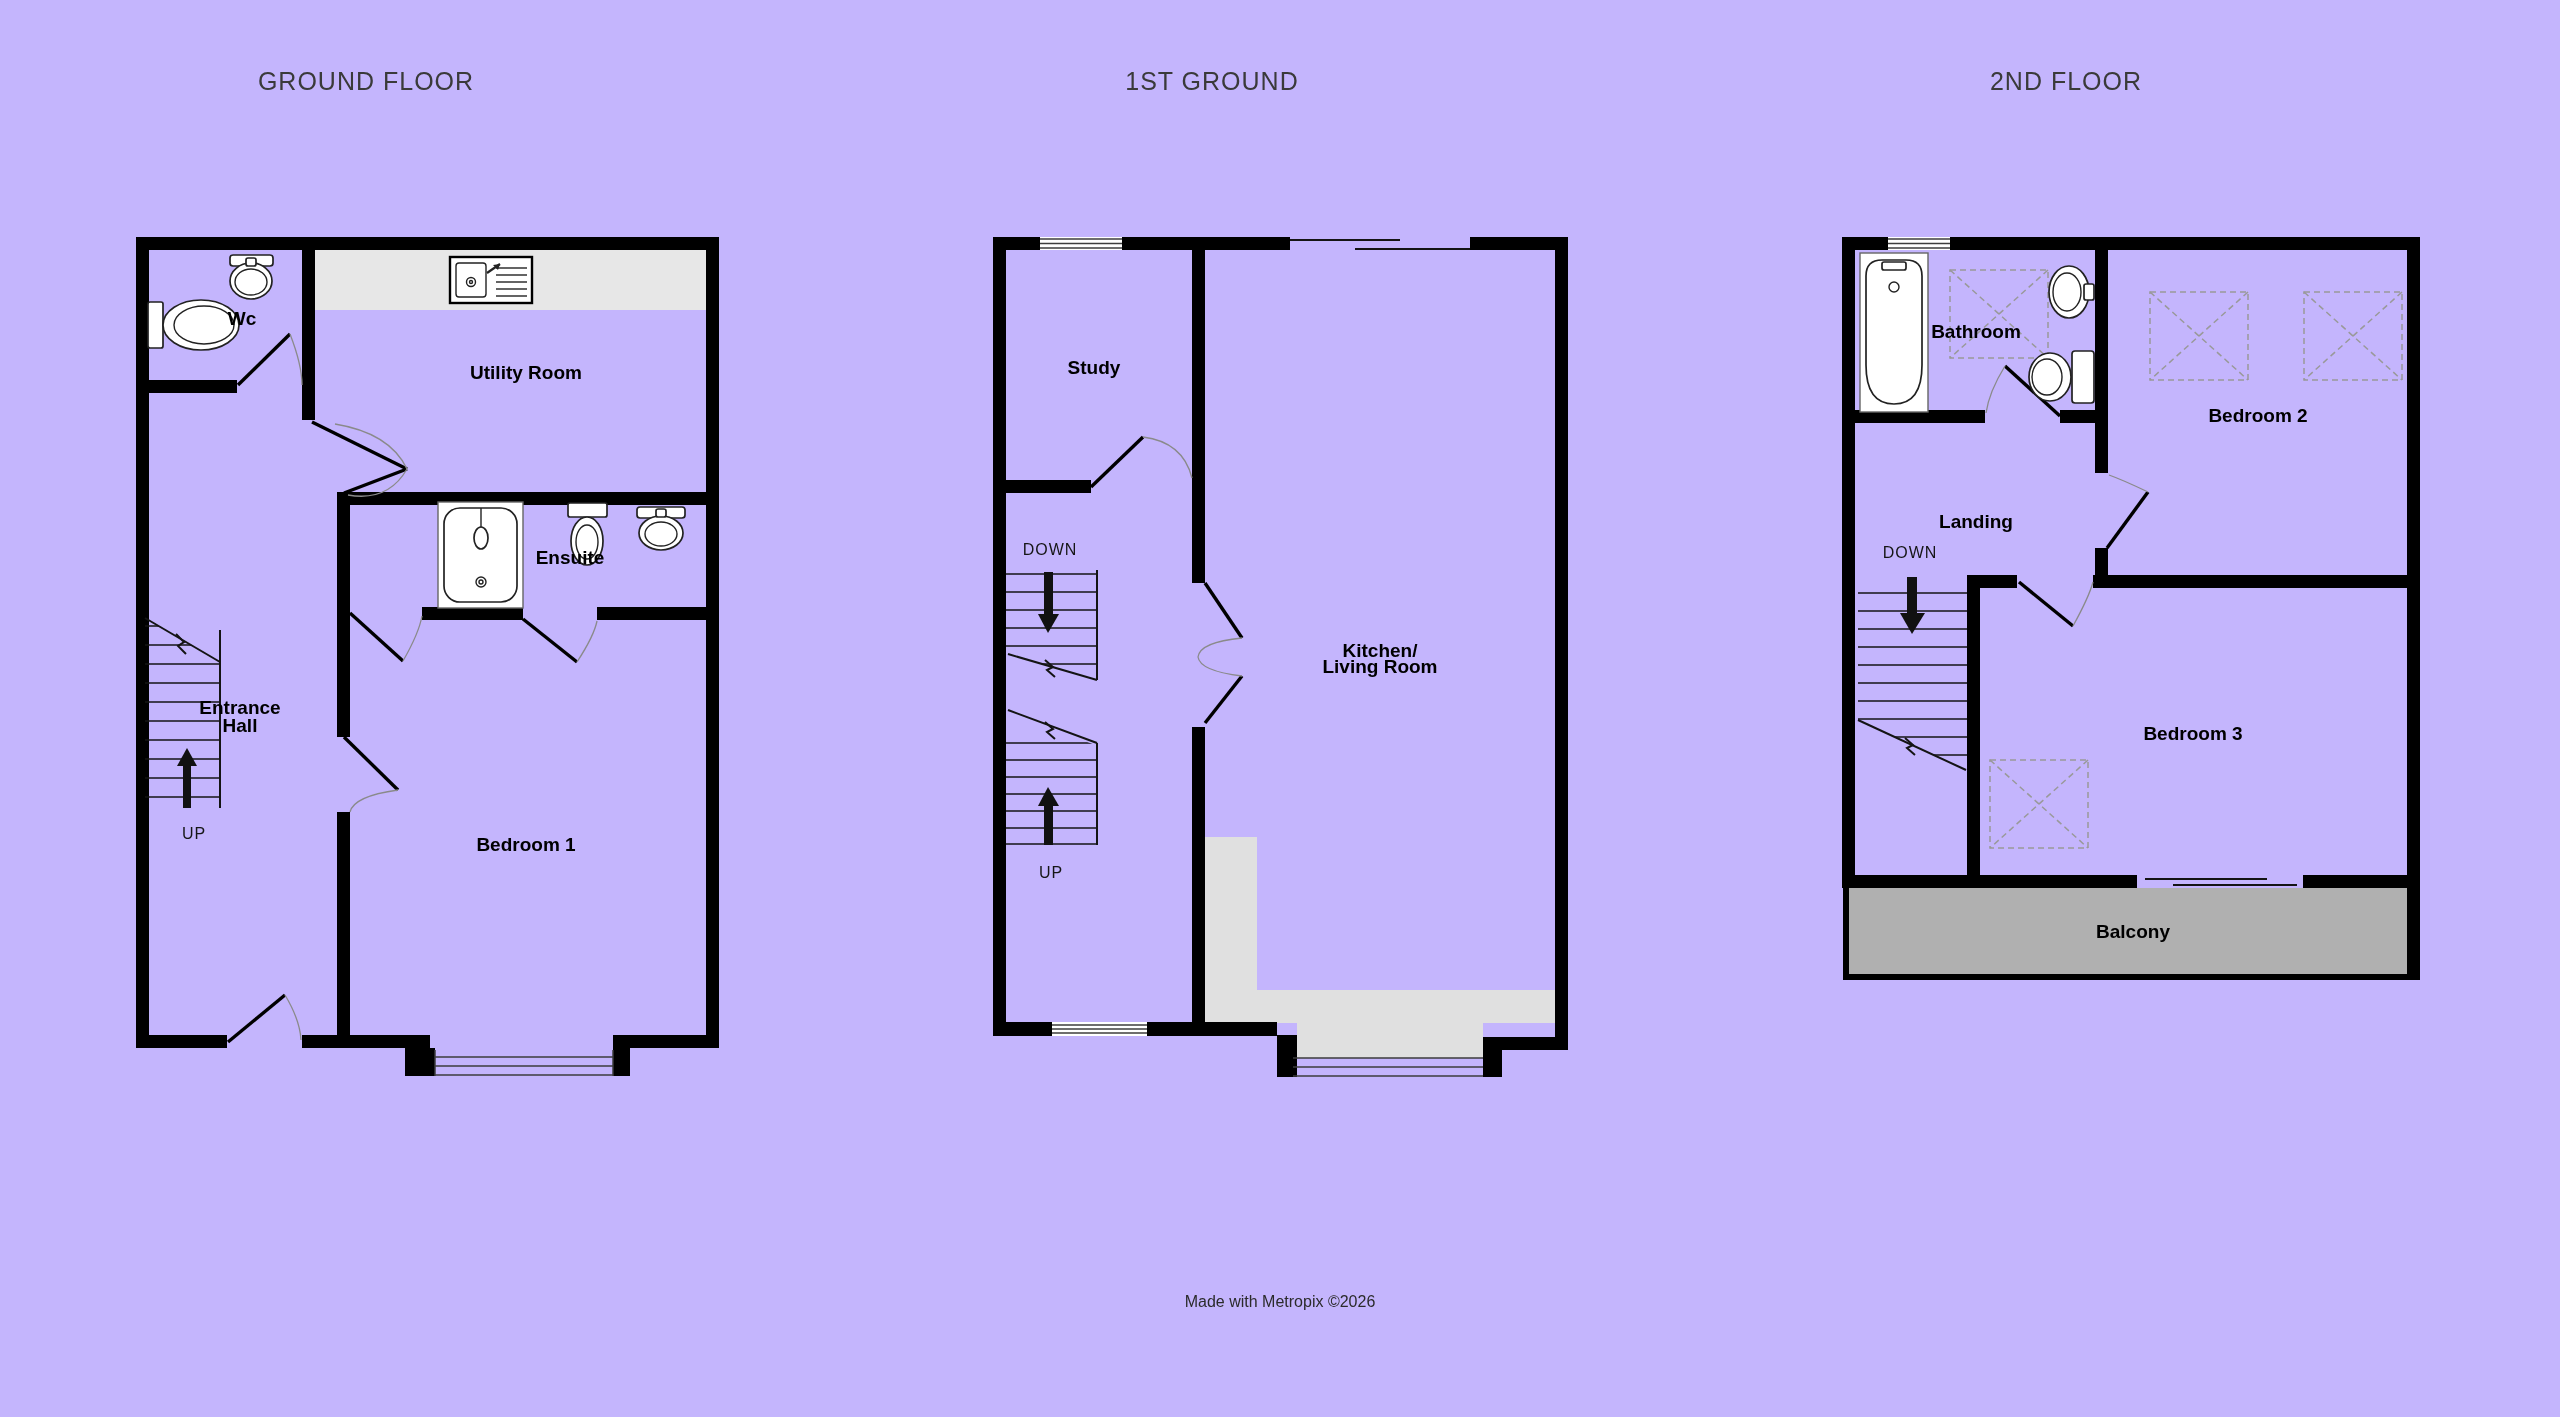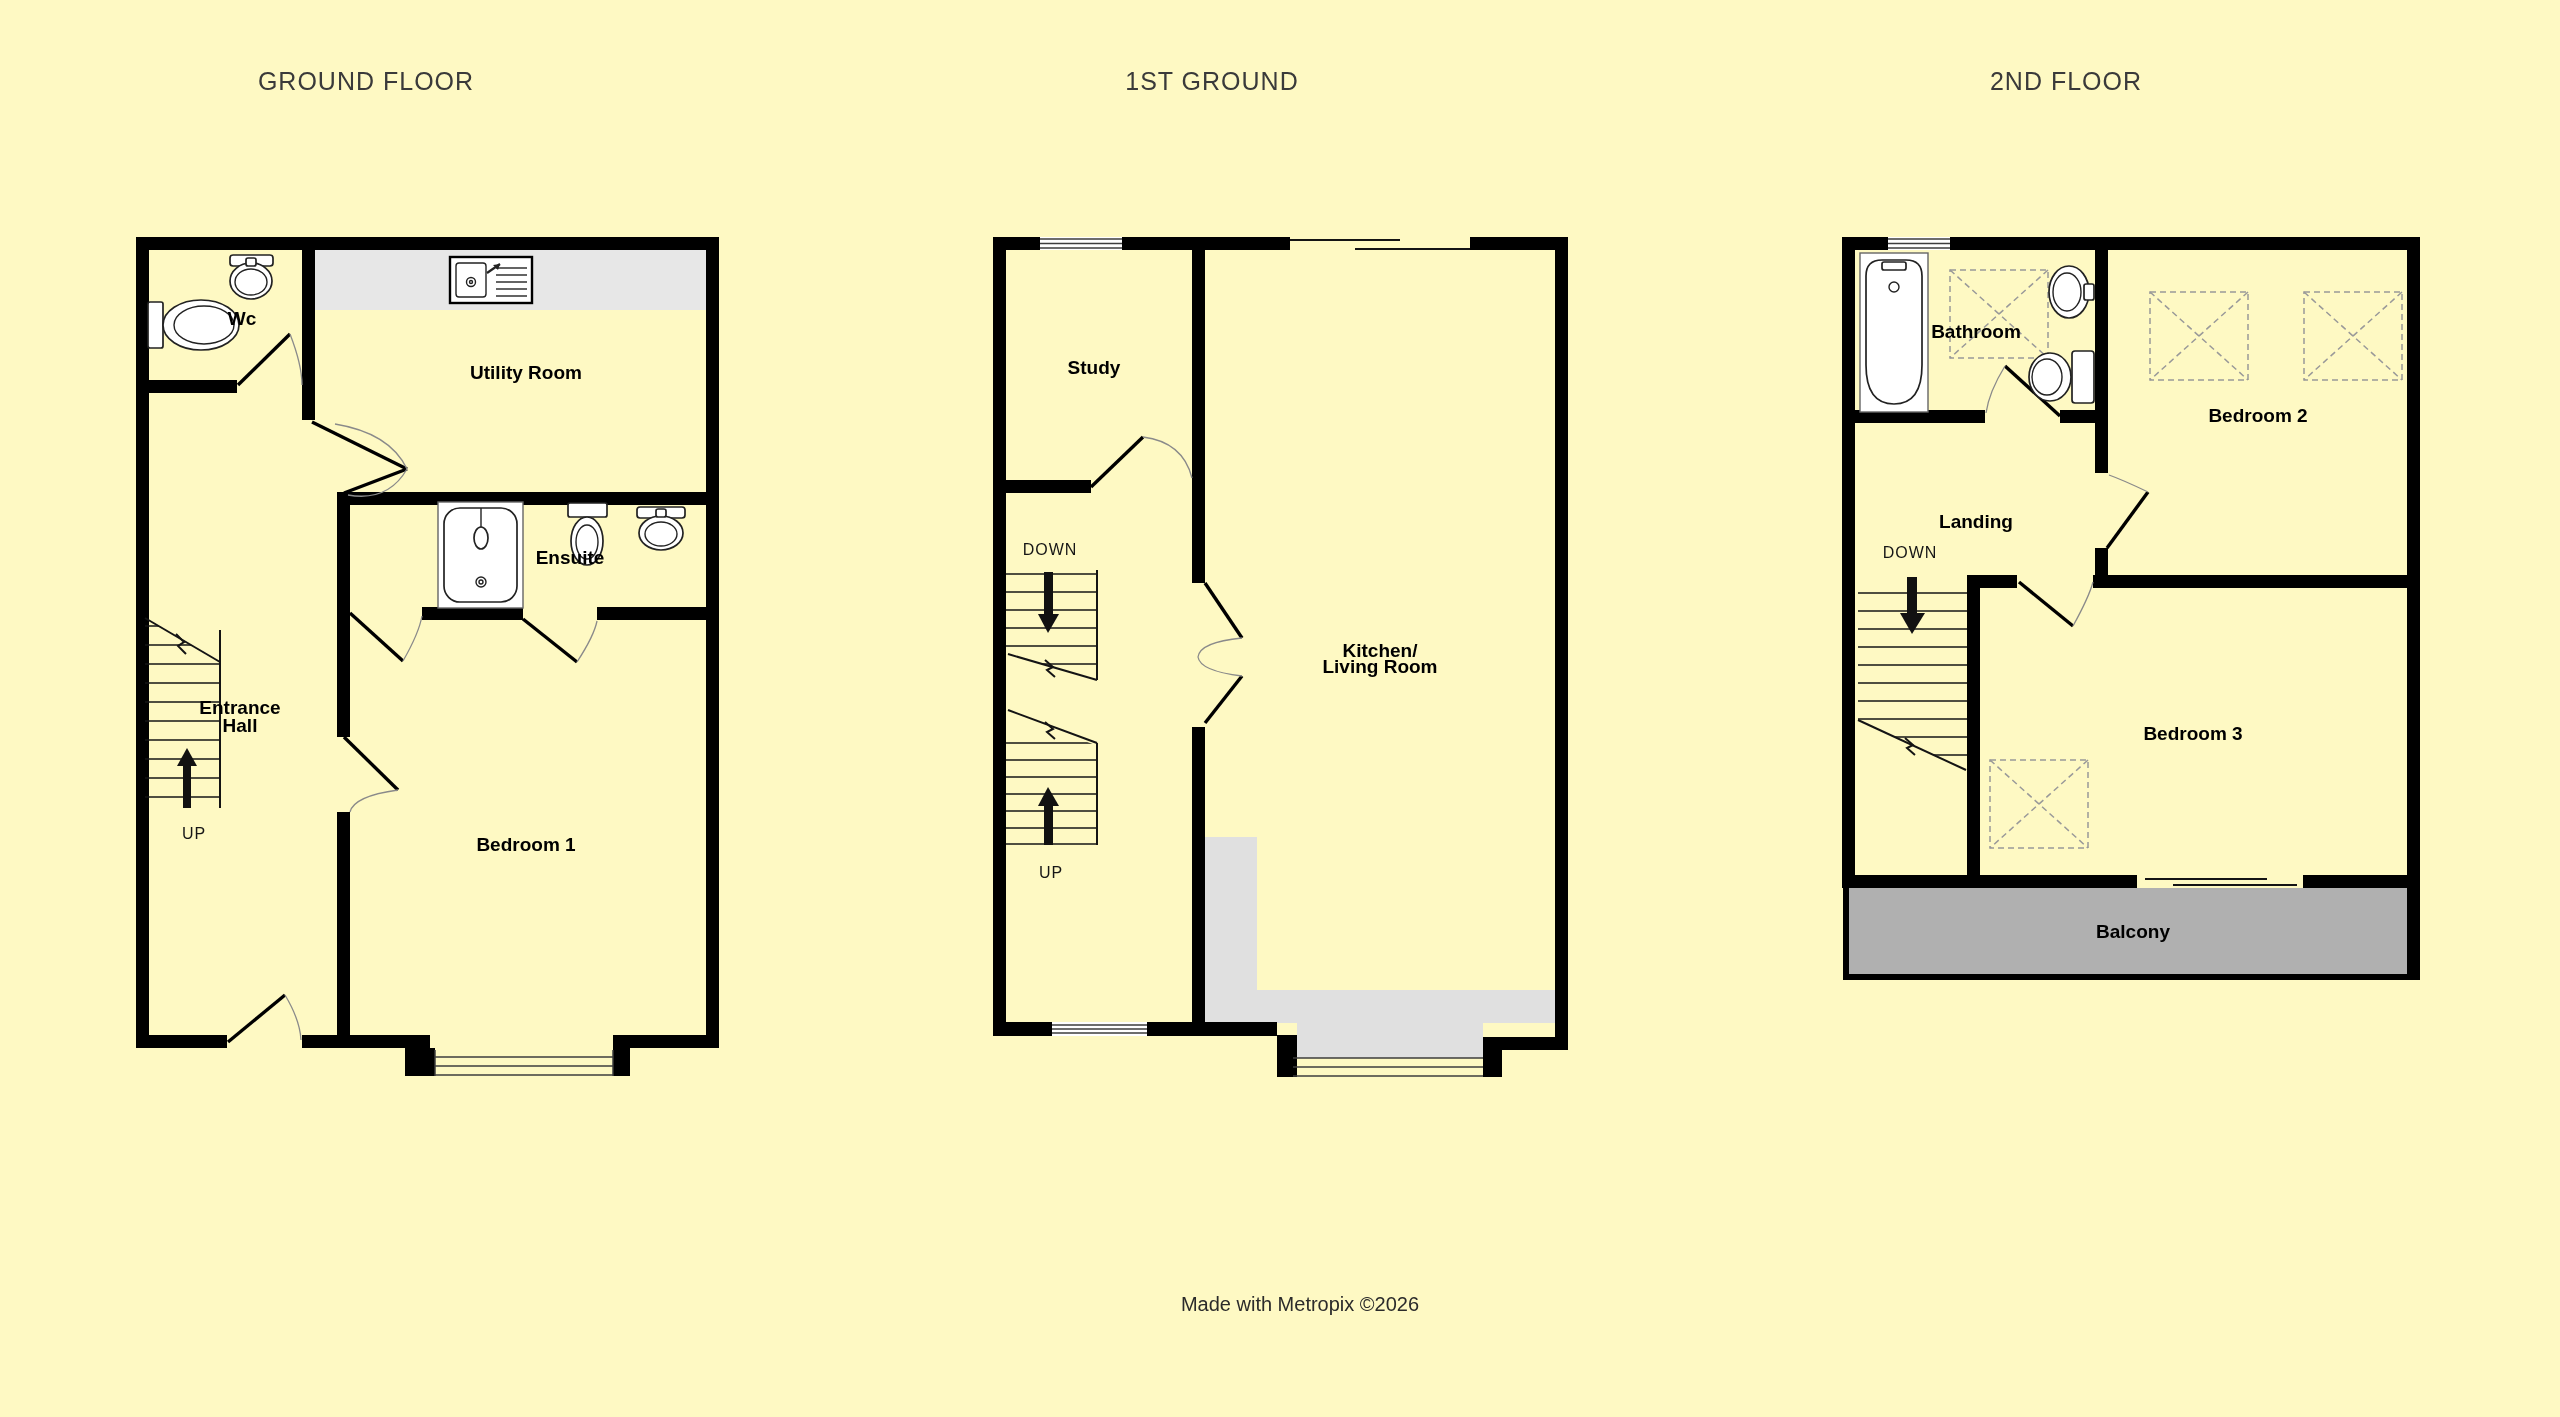--- a/index.html
+++ b/index.html
@@ -1,20 +1,20 @@
 <!DOCTYPE html>
 <html style="--wall: #000000; --counter: #e7e7e7; --kitchenArea: #e0e0e0; --balcony: #b0b0b0; --fixture: #222222; --dash: #999999; --labelColor: #000000; --titleColor: #3a3a3a; --arrowColor: #111111;"><head>
 <meta charset="utf-8">
 <style>
   html,body{margin:0;padding:0;background:#fff;}
-  #page{position:relative;width:2560px;height:1417px;background:#fef9c3;overflow:hidden;
+  #page{position:relative;width:2560px;height:1417px;background:#c4b5fd;overflow:hidden;
         font-family:"Liberation Sans",sans-serif;}
   .floor-title{position:absolute;transform:translateX(-50%);font-size:25px;
         color:var(--titleColor,#3a3a3a);letter-spacing:1px;white-space:nowrap;}
-  #footer{position:absolute;transform:translateX(-50%);font-size:20px;color:#2b2b2b;white-space:nowrap;margin-left:20px;}
+  #footer{position:absolute;transform:translateX(-50%);font-size:16px;color:#2b2b2b;white-space:nowrap;}
   svg.floor{position:absolute;overflow:visible;}
   .wall{fill:var(--wall,#000);}
   .counter{fill:var(--counter,#e7e7e7);}
   .karea{fill:var(--kitchenArea,#e0e0e0);}
   .balc{fill:var(--balcony,#b0b0b0);}
   .leaf{stroke:var(--wall,#000);stroke-width:3.4;fill:none;stroke-linecap:butt;}
   .arc{stroke:#8a8a8a;stroke-width:1.3;fill:none;}
   .tread{stroke:#141414;stroke-width:1.7;}
   .edge{stroke:#141414;stroke-width:2;}
   .fix{stroke:var(--fixture,#222);fill:#fff;stroke-width:1.7;}

